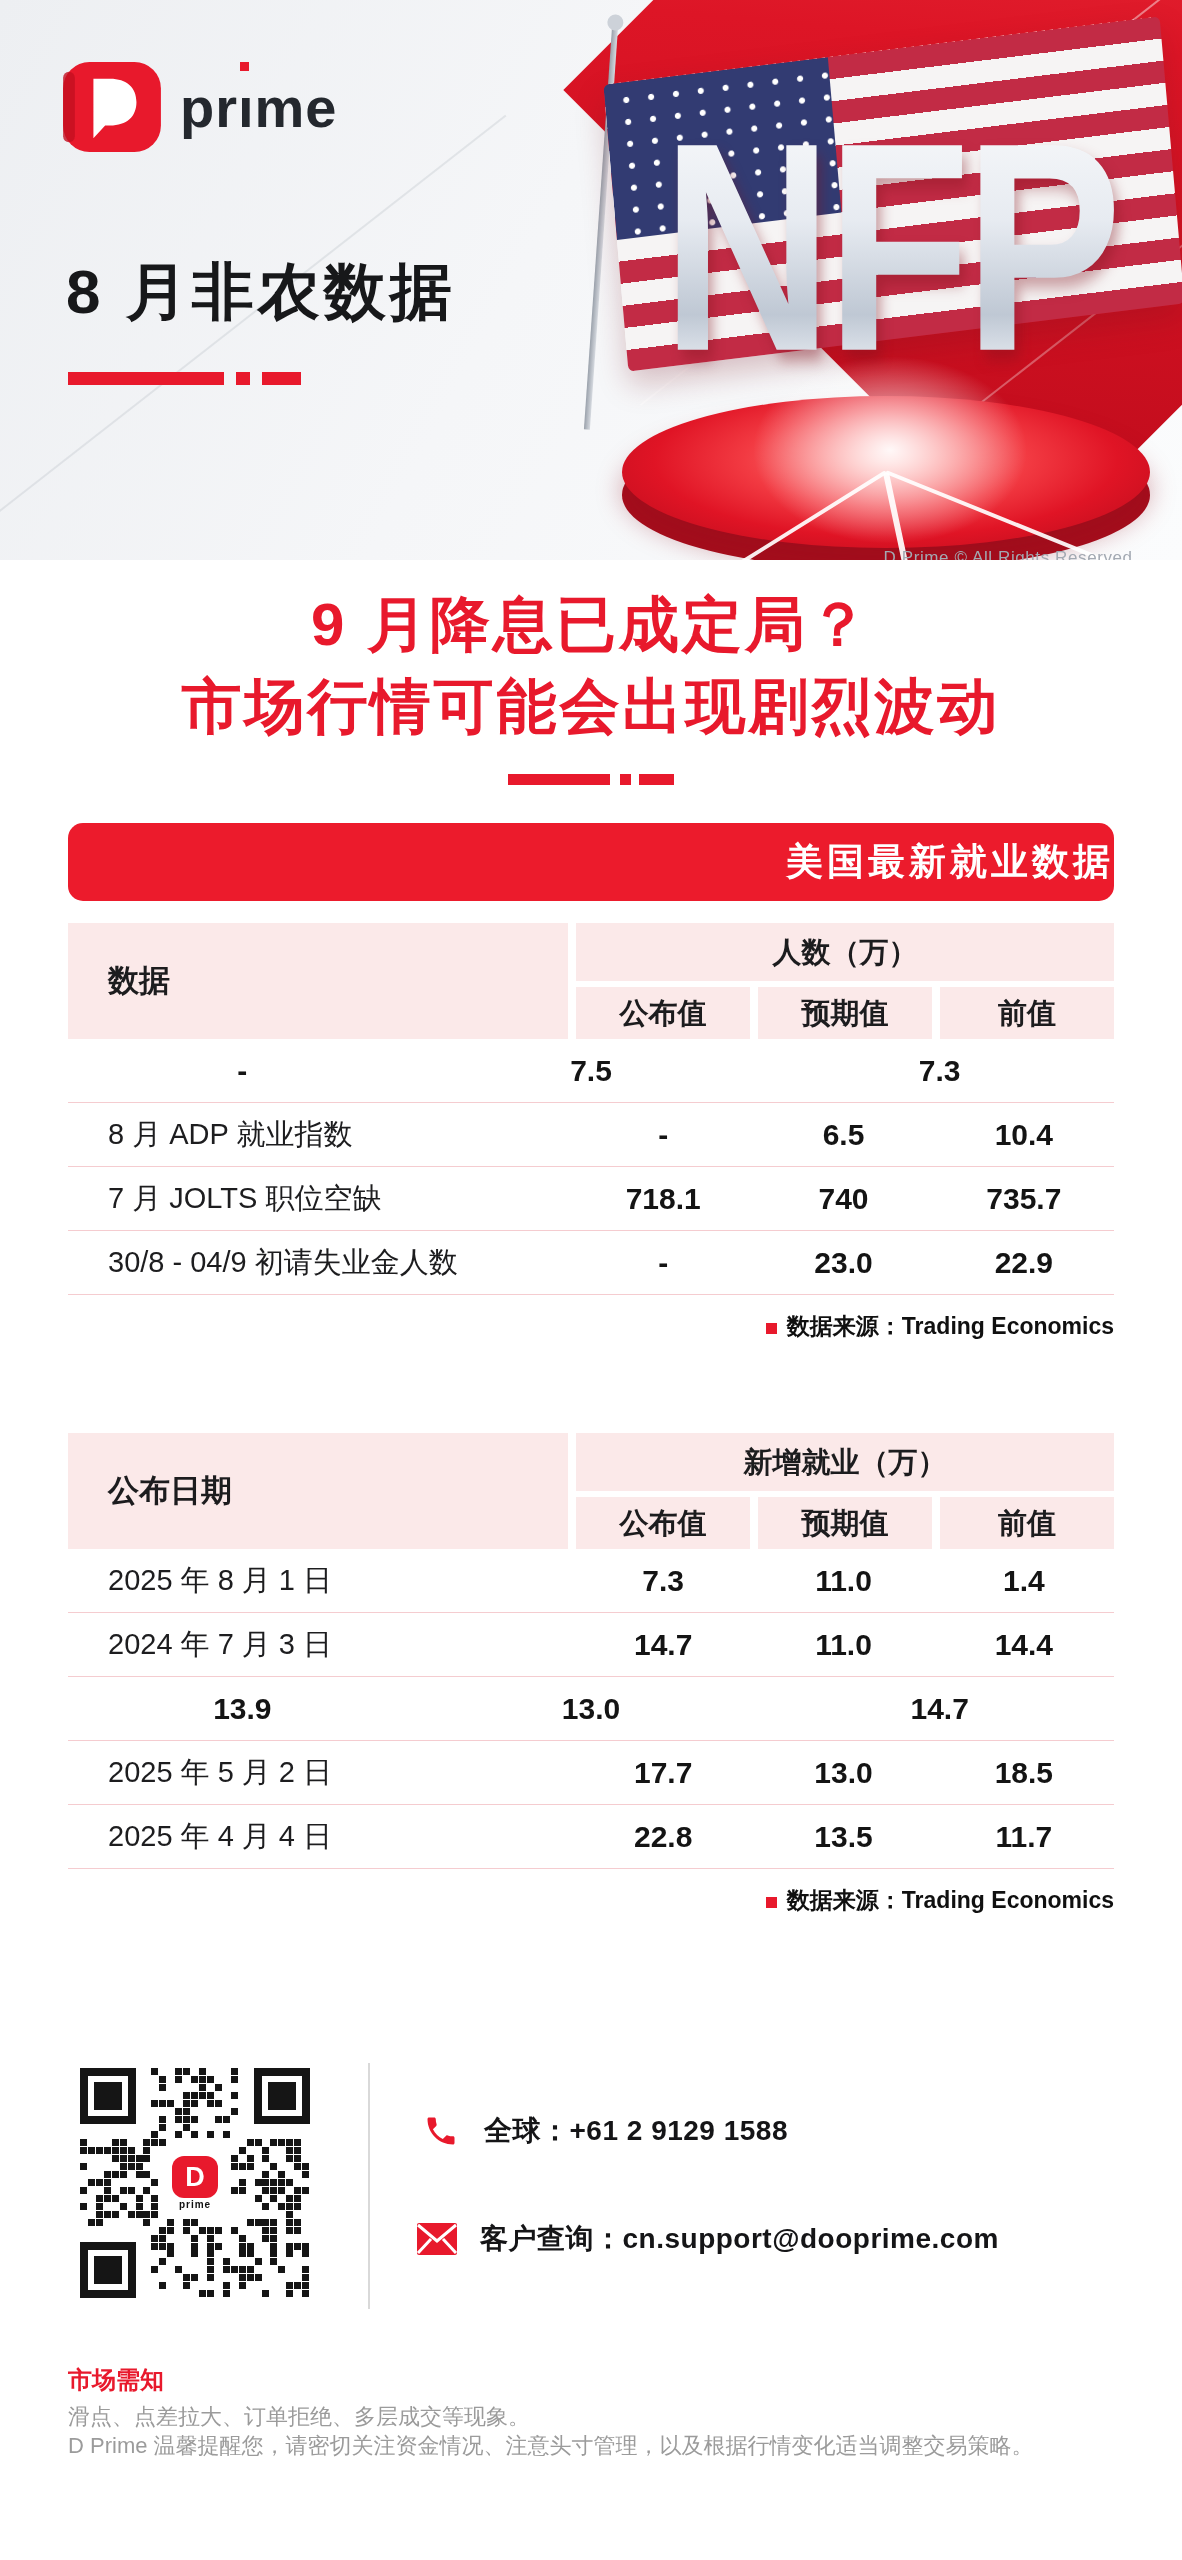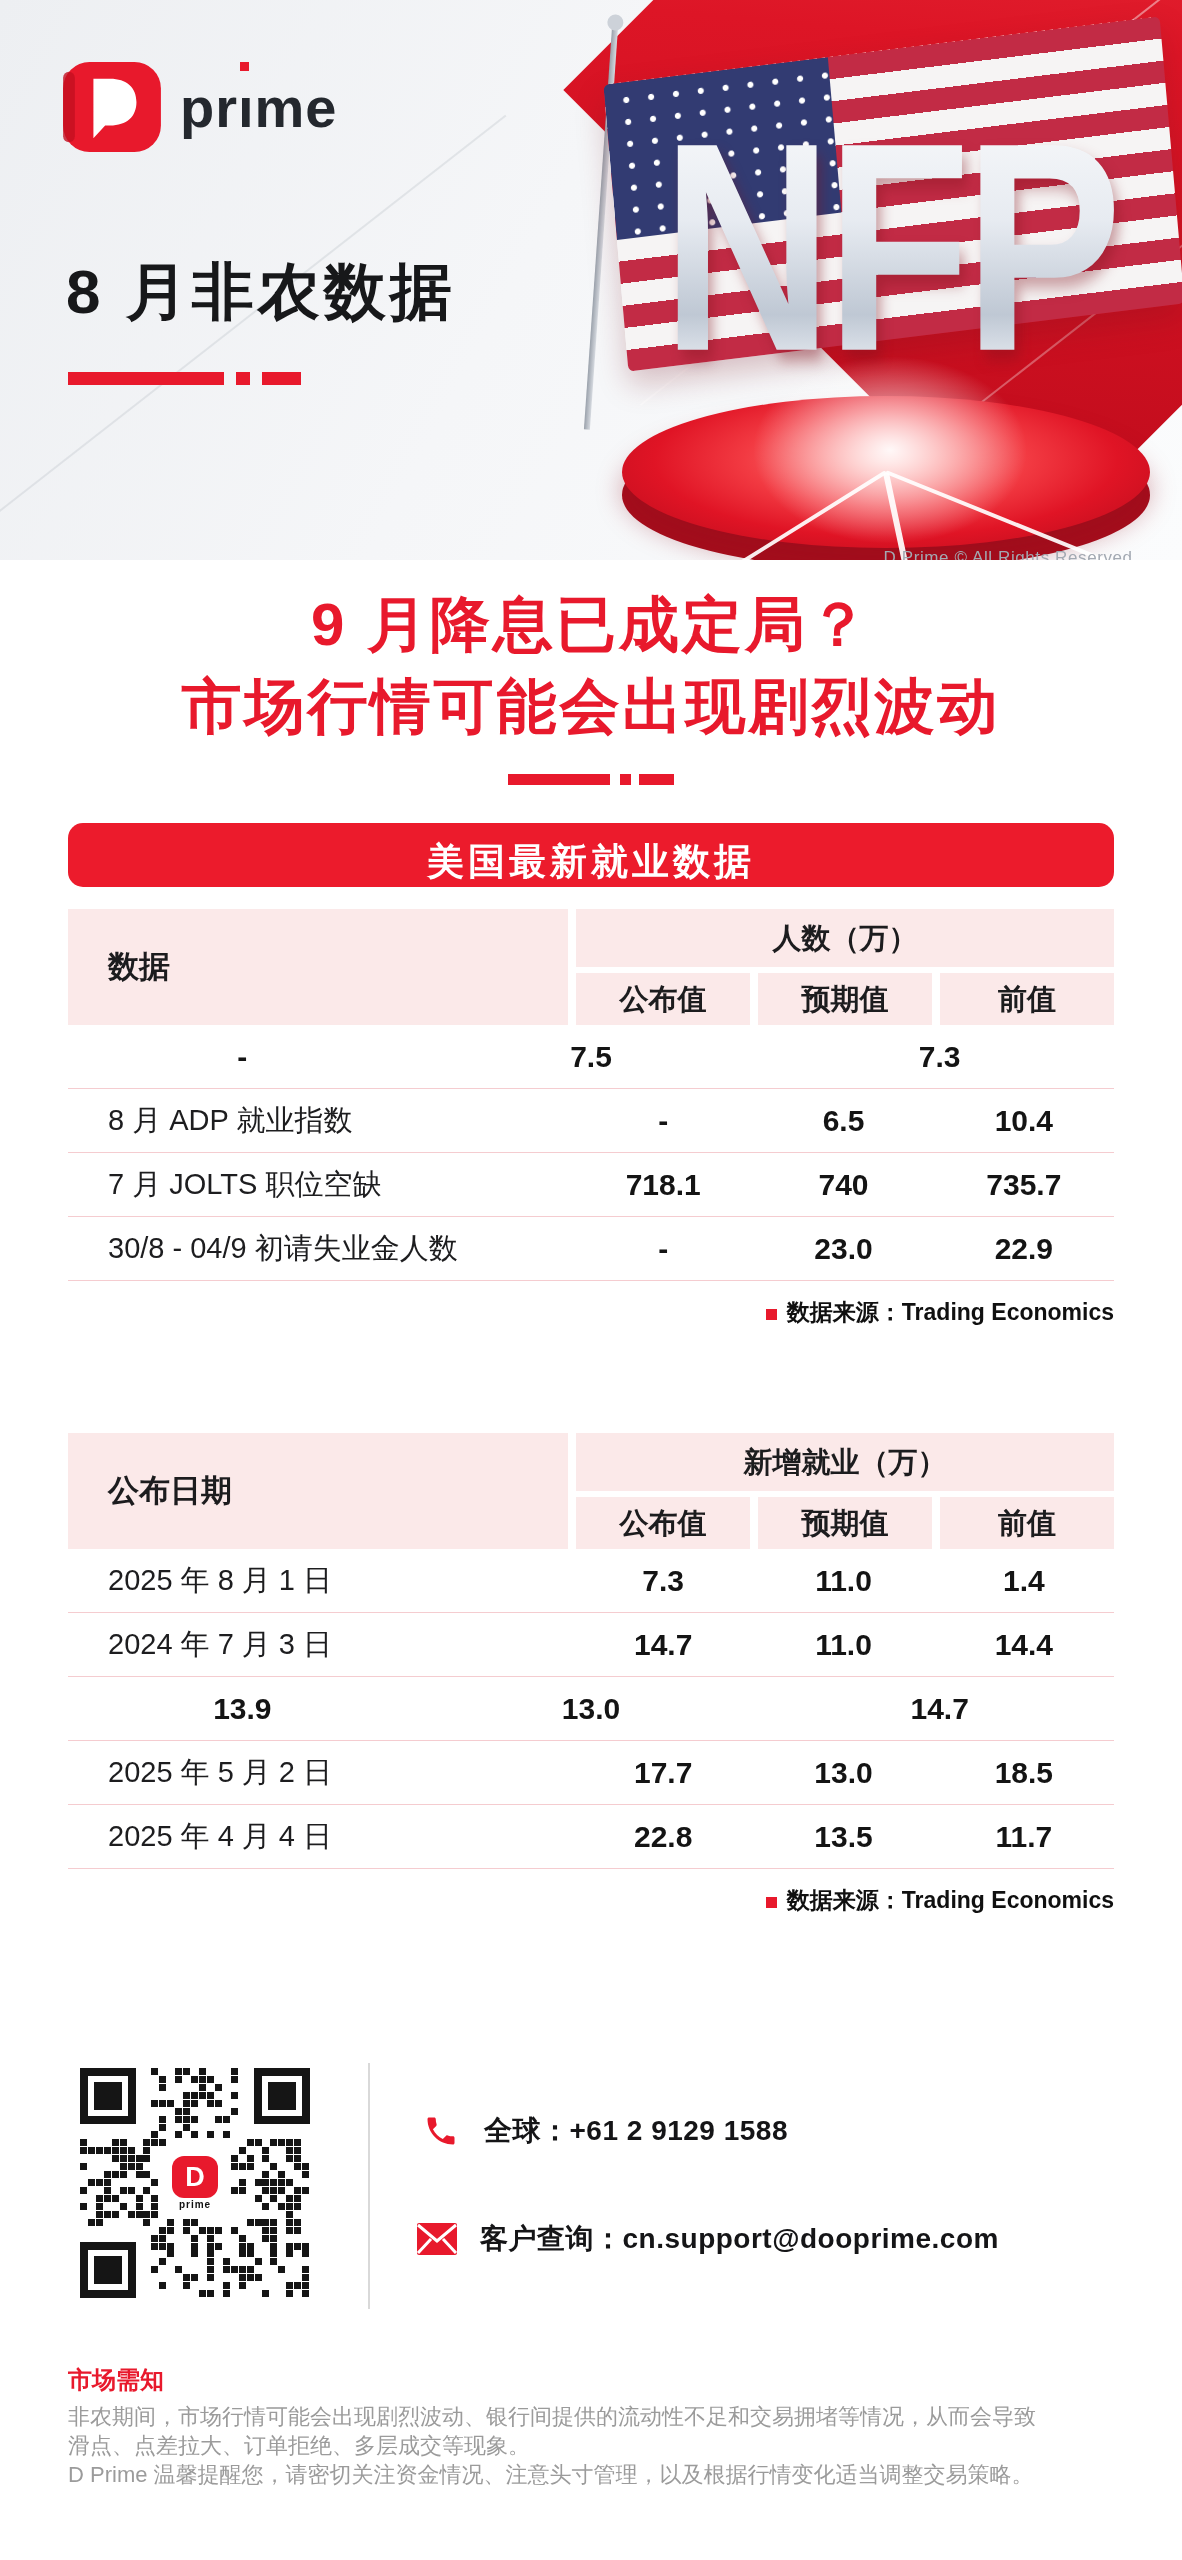--- a/index.html
+++ b/index.html
@@ -67,22 +67,22 @@
   .headline .hl { font-size:60px; font-weight:700; letter-spacing:3px; line-height:82px; }
   .headline-sep { height:11px; margin-top:26px; }
   .headline-sep .b1 { width:102px; margin-right:10px; }
   .headline-sep .b2 { width:11px; margin-right:8px; }
   .headline-sep .b3 { width:35px; }
 
   
   .tblock { position:absolute; left:68px; width:1046px; }
   .tblock.t1 { top:823px; }
   .tblock.t2 { top:1411px; }
-  .banner { height:64px; border-radius:15px; background:#ec1b2c; color:#ffffff; font-size:37px;
-            font-weight:700; letter-spacing:4px; text-align:center; line-height:78px; }
+  .banner { height:78px; border-radius:15px; background:#ec1b2c; color:#ffffff; font-size:37px;
+            font-weight:700; letter-spacing:4px; text-align:right; line-height:78px; }
   .thead { display:flex; gap:8px; margin-top:22px; }
   .th-left { flex:0 0 500px; background:#fbe9e9; display:flex; align-items:center; padding-left:40px;
              font-size:31px; font-weight:700; color:#1c1c1e; }
   .th-right { flex:1; display:flex; flex-direction:column; gap:6px; }
   .th-span { height:58px; background:#fbe9e9; text-align:center; line-height:58px;
              font-size:29px; font-weight:700; color:#1c1c1e; }
   .th-cols { display:flex; gap:8px; height:52px; }
   .th-cols div { flex:1; background:#fbe9e9; text-align:center; line-height:52px;
                  font-size:29px; font-weight:700; color:#1c1c1e; }
   .tr { display:flex; height:64px; align-items:center; border-bottom:1.5px solid #f5ccd0; }
@@ -502,18 +502,17 @@
         <rect x="1" y="1" width="40" height="32" rx="2" fill="#e8192c"></rect>
         <path d="M2 3 L21 19 L40 3" fill="none" stroke="#ffffff" stroke-width="3"></path>
         <path d="M2 31 L15 17 M40 31 L27 17" fill="none" stroke="#ffffff" stroke-width="3"></path>
       </svg>
     </span>
     <span class="c-txt">客户查询：cn.support@dooprime.com</span>
   </div>
 
   <div class="f-title">市场需知</div>
   <div class="f-lines">
-    <div>非农期间，市场行情可能会出现剧烈波动、银行间提供的流动性不足和交易拥堵等情况，从而会导致</div>
     <div>滑点、点差拉大、订单拒绝、多层成交等现象。</div>
     <div>D Prime 温馨提醒您，请密切关注资金情况、注意头寸管理，以及根据行情变化适当调整交易策略。</div>
   </div>
 
 </div>
 
 </body></html>

